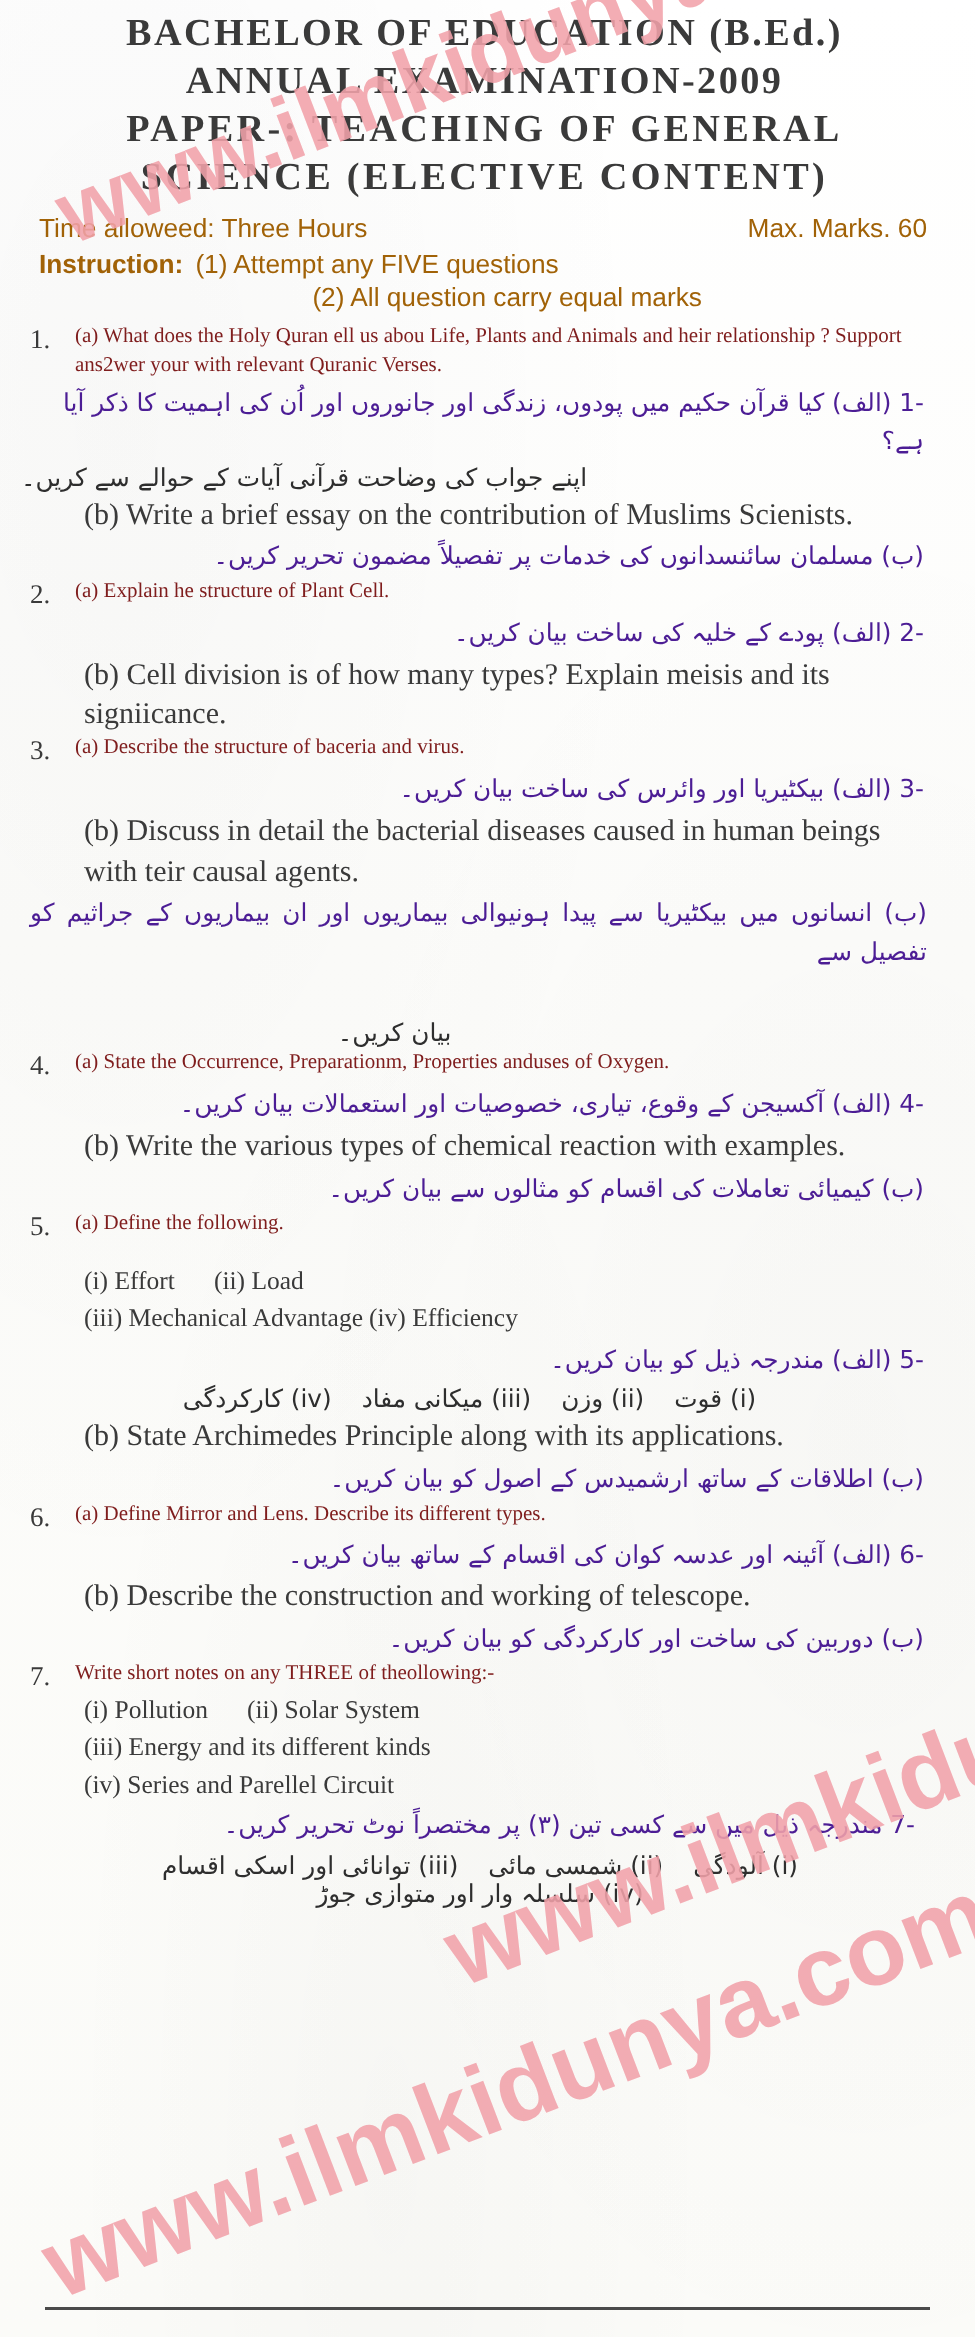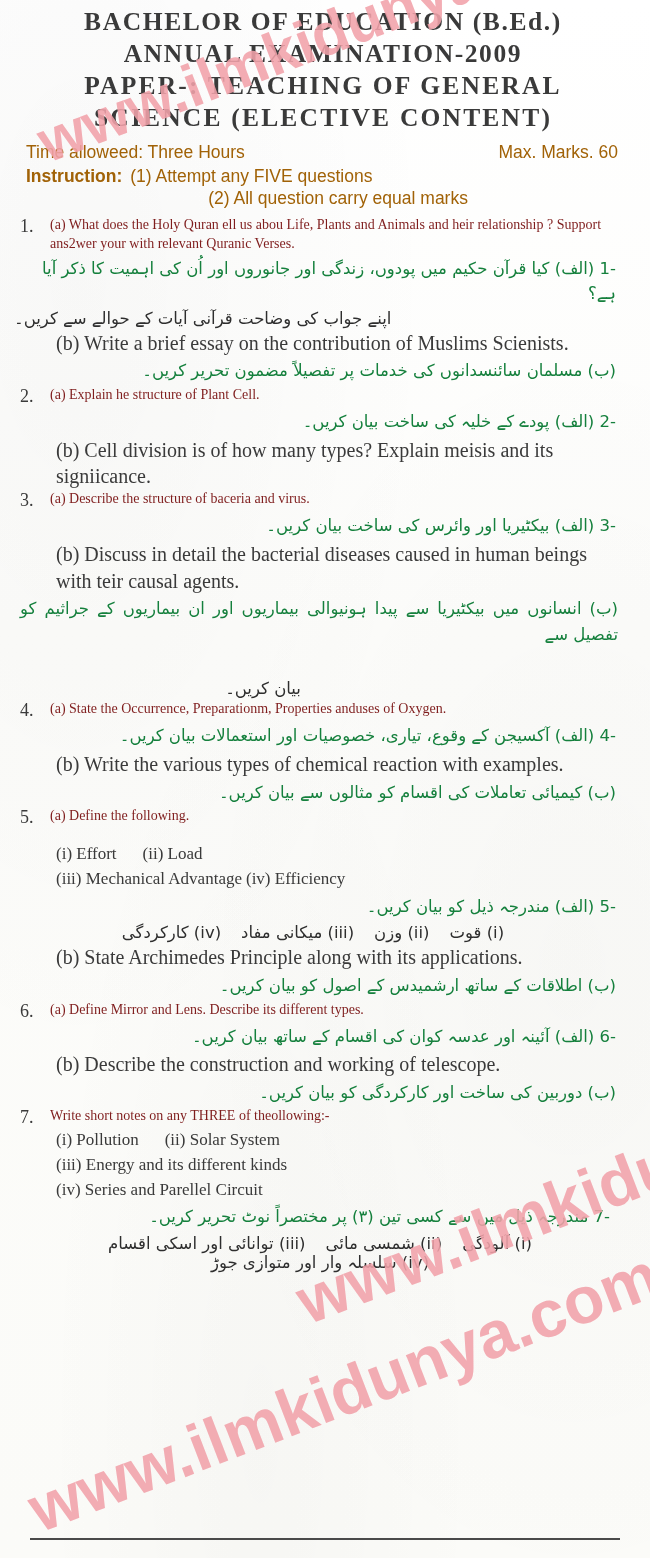--- a/index.html
+++ b/index.html
@@ -124,21 +124,21 @@
   .sub-en .sp-wide { display: inline-block; width: 26px; }
   .sub-en .sp-narrow { display: inline-block; width: 4px; }
 
   
   .urdu {
     direction: rtl;
     text-align: right;
     font-family: "DejaVu Sans", sans-serif;
     font-size: 16.5px;
     line-height: 1.55;
-    color: #15803d;
+    color: #4c1d95;
     padding: 2px 16px 2px 10px;
   }
   .urdu.center-ish { padding-right: 16px; }
   .urdu.full {
     text-align: justify;
     text-align-last: right;
     padding-right: 14px;
     padding-left: 6px;
   }
   .urdu .latin {

